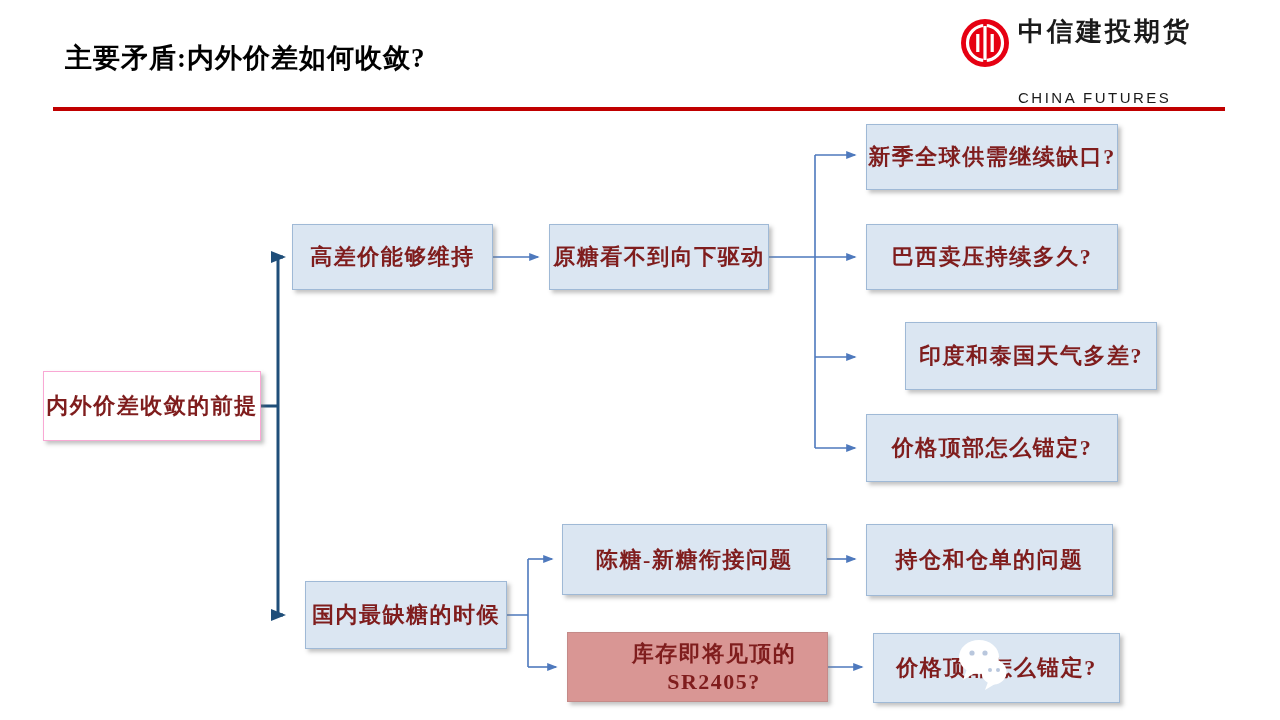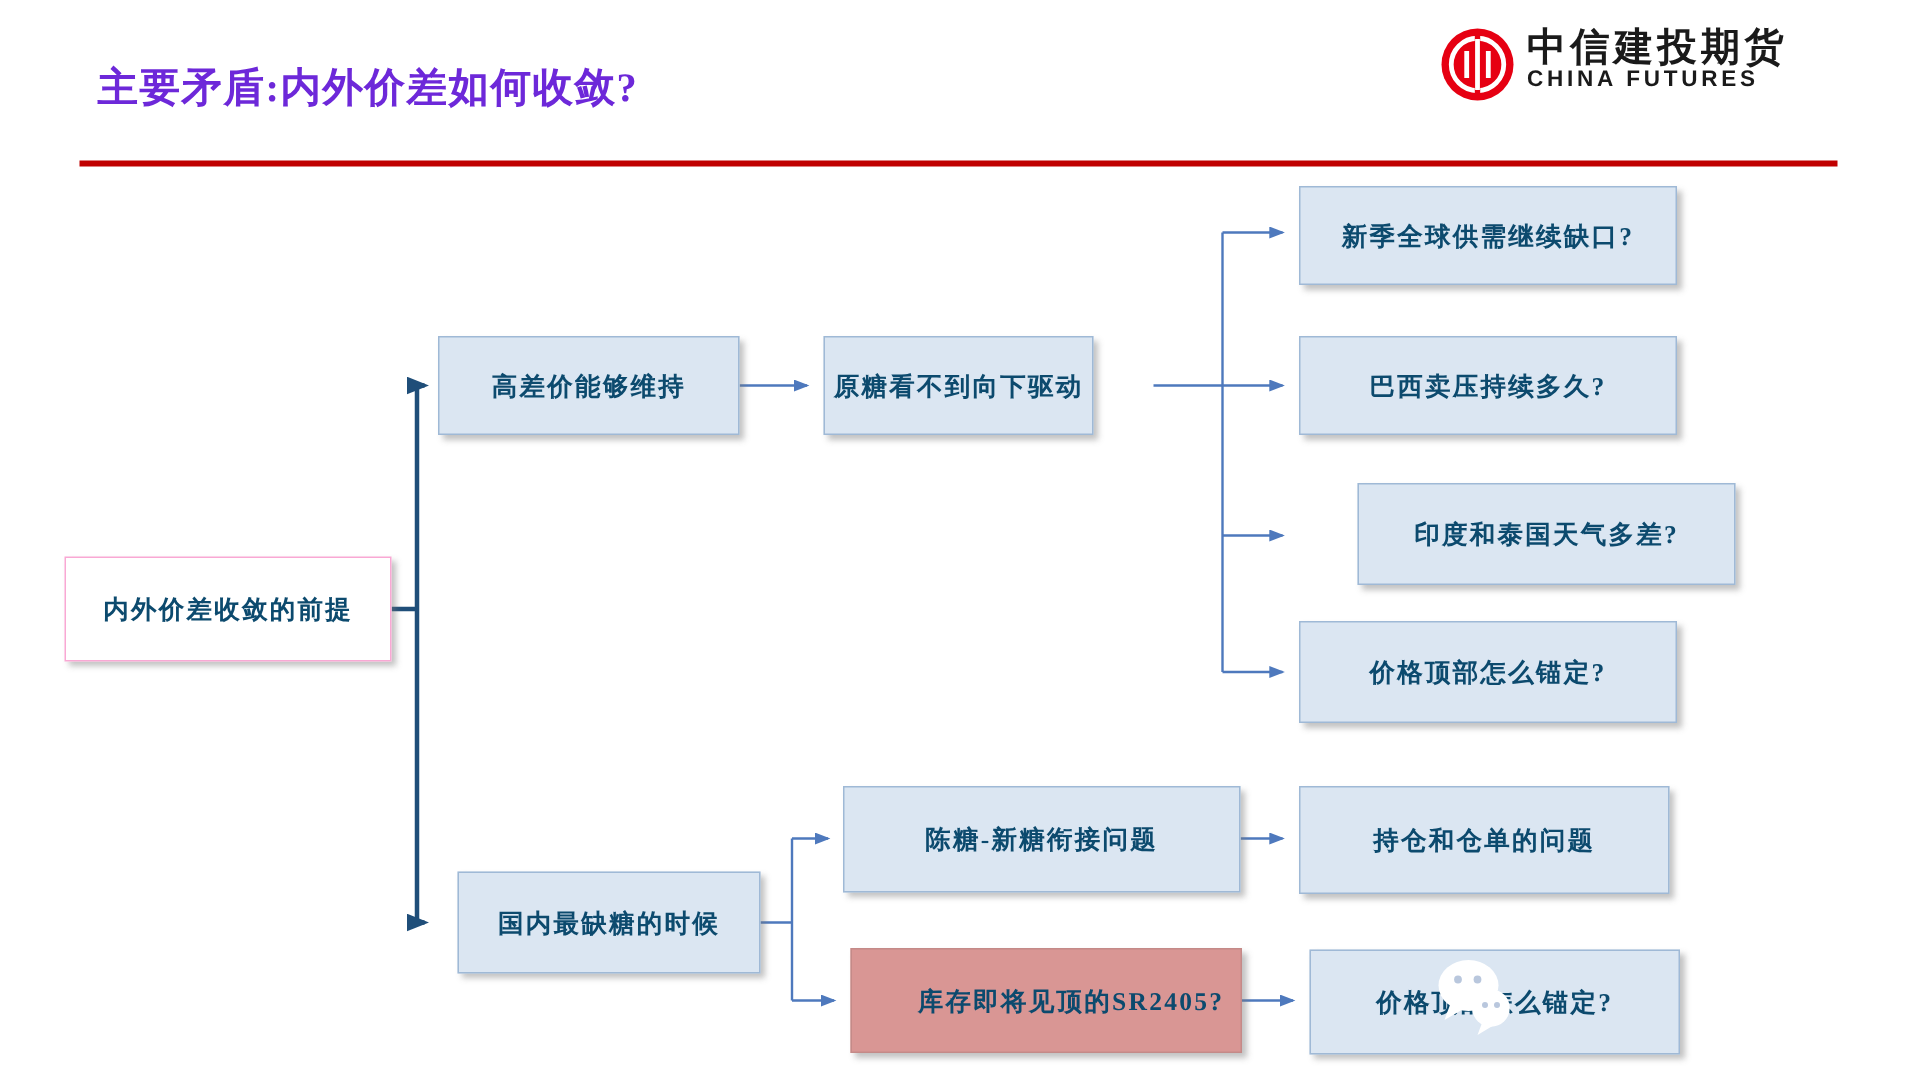--- a/index.html
+++ b/index.html
@@ -3,33 +3,33 @@
 <meta charset="utf-8">
 <style>
   html,body{margin:0;padding:0;}
   body{
     width:1280px;height:720px;position:relative;background:#ffffff;overflow:hidden;
     font-family:"Liberation Serif","DejaVu Serif",serif;
   }
   
   .slide-title{
     position:absolute;left:65px;top:40px;
-    font-size:27px;font-weight:bold;color:#6d28d9;letter-spacing:1px;
+    font-size:27px;font-weight:bold;color:#000000;letter-spacing:1px;
   }
   .red-rule{
     position:absolute;left:53px;top:107px;width:1172px;height:4px;background:#c00000;
   }
   .logo{position:absolute;right:88px;top:18px;display:flex;align-items:flex-start;gap:8px;}
   .logo-text{display:flex;flex-direction:column;line-height:1.05;}
   .logo-cn{font-size:26px;font-weight:bold;color:#1a1a1a;letter-spacing:3px;font-family:"Liberation Sans","DejaVu Sans",sans-serif;}
-  .logo-en{font-size:15px;font-weight:bold;color:#1a1a1a;letter-spacing:2.5px;font-family:"Liberation Sans","DejaVu Sans",sans-serif;}
+  .logo-en{font-size:15px;font-weight:normal;color:#1a1a1a;letter-spacing:2.5px;font-family:"Liberation Sans","DejaVu Sans",sans-serif;margin-top:45px;}
   
   .node{
     position:absolute;display:flex;align-items:center;justify-content:center;
-    font-size:17px;font-weight:600;color:#0c4a6e;letter-spacing:1.5px;text-align:center;
+    font-size:22px;font-weight:600;color:#7f1d1d;letter-spacing:1.5px;text-align:center;
     box-shadow:3px 3px 4px rgba(120,120,120,.45);
     box-sizing:border-box;
   }
   .node.blue{background:#dbe6f2;border:1px solid #9fb9d6;}
   .node.white{background:#ffffff;border:1px solid #f9a8d4;}
   .node.pink{background:#d99694;border:1px solid #c48a88;padding-left:33px;}
   
   .connector-layer{position:absolute;left:0;top:0;width:1280px;height:720px;pointer-events:none;}
   
   .watermark{
@@ -91,21 +91,21 @@
     <path d="M528 667 H556" marker-end="url(#arrow-light)"></path>
     <path d="M827 559 H855" marker-end="url(#arrow-light)"></path>
     <path d="M828 667 H862" marker-end="url(#arrow-light)"></path>
   </g>
 </svg>
 
 <div class="node white" style="left:43px;top:371px;width:218px;height:70px;">内外价差收敛的前提</div>
 
 <div class="node blue" style="left:292px;top:224px;width:201px;height:66px;">高差价能够维持</div>
 
-<div class="node blue" style="left:549px;top:224px;width:180px;height:66px;">原糖看不到向下驱动</div>
+<div class="node blue" style="left:549px;top:224px;width:220px;height:66px;">原糖看不到向下驱动</div>
 
 <div class="node blue" style="left:866px;top:124px;width:252px;height:66px;">新季全球供需继续缺口?</div>
 
 <div class="node blue" style="left:866px;top:224px;width:252px;height:66px;">巴西卖压持续多久?</div>
 
 <div class="node blue" style="left:905px;top:322px;width:252px;height:68px;">印度和泰国天气多差?</div>
 
 <div class="node blue" style="left:866px;top:414px;width:252px;height:68px;">价格顶部怎么锚定?</div>
 
 <div class="node blue" style="left:292px;top:581px;width:202px;height:68px;margin-left:13px;">国内最缺糖的时候</div>

